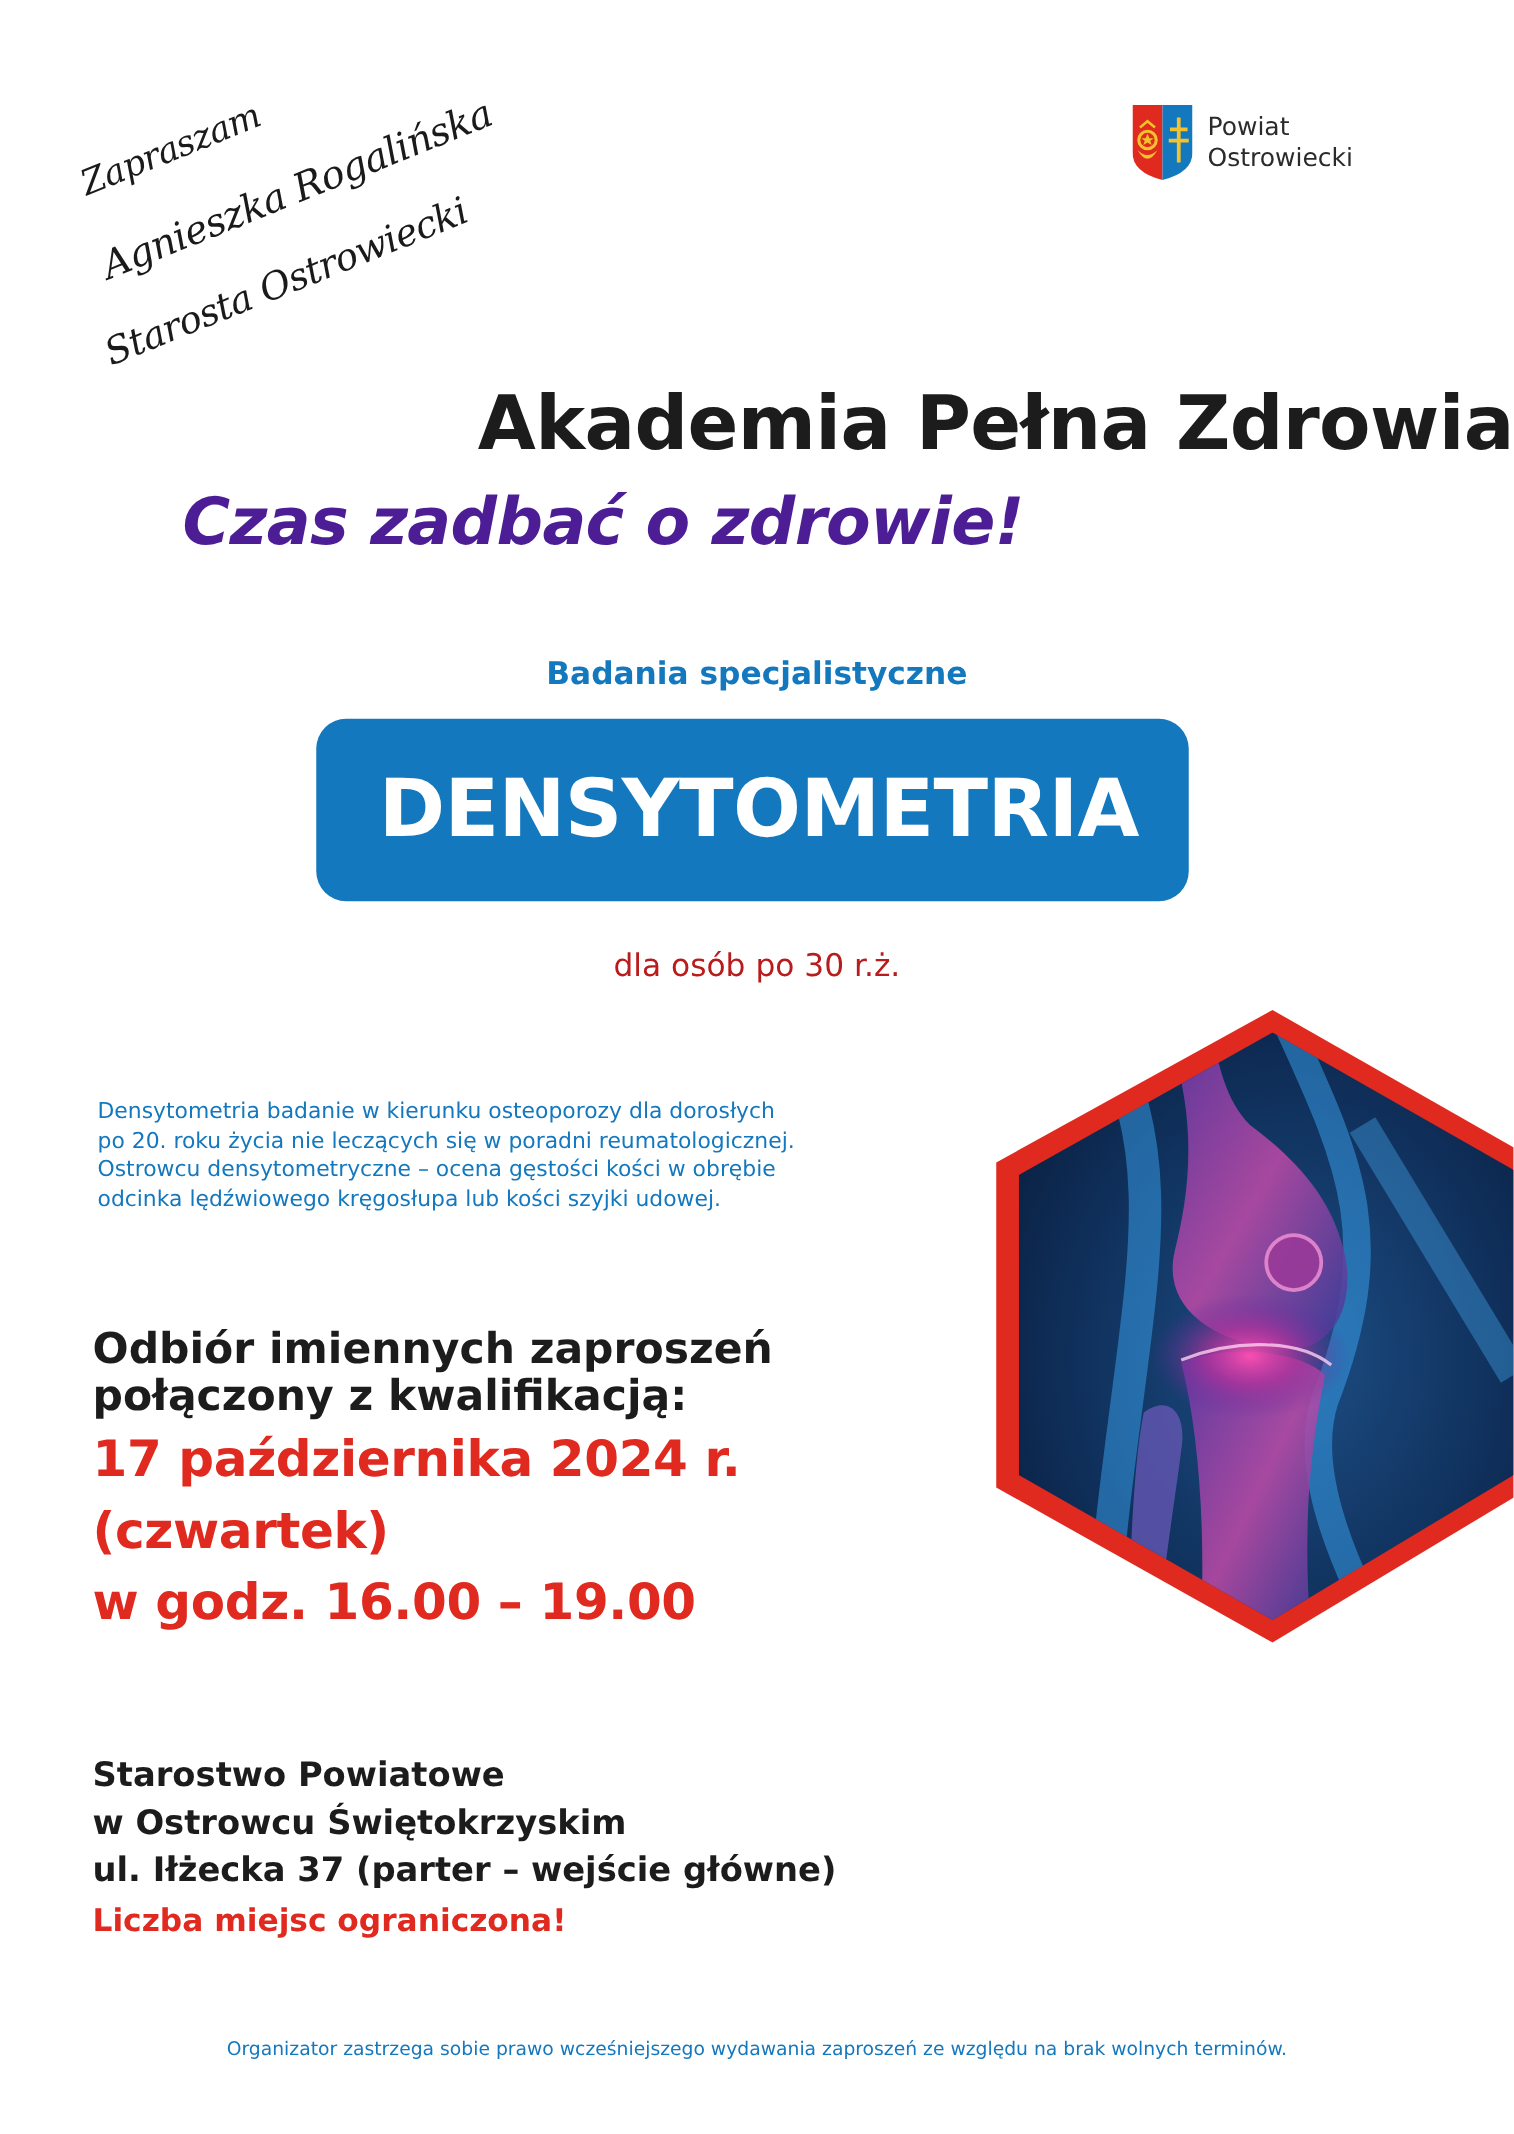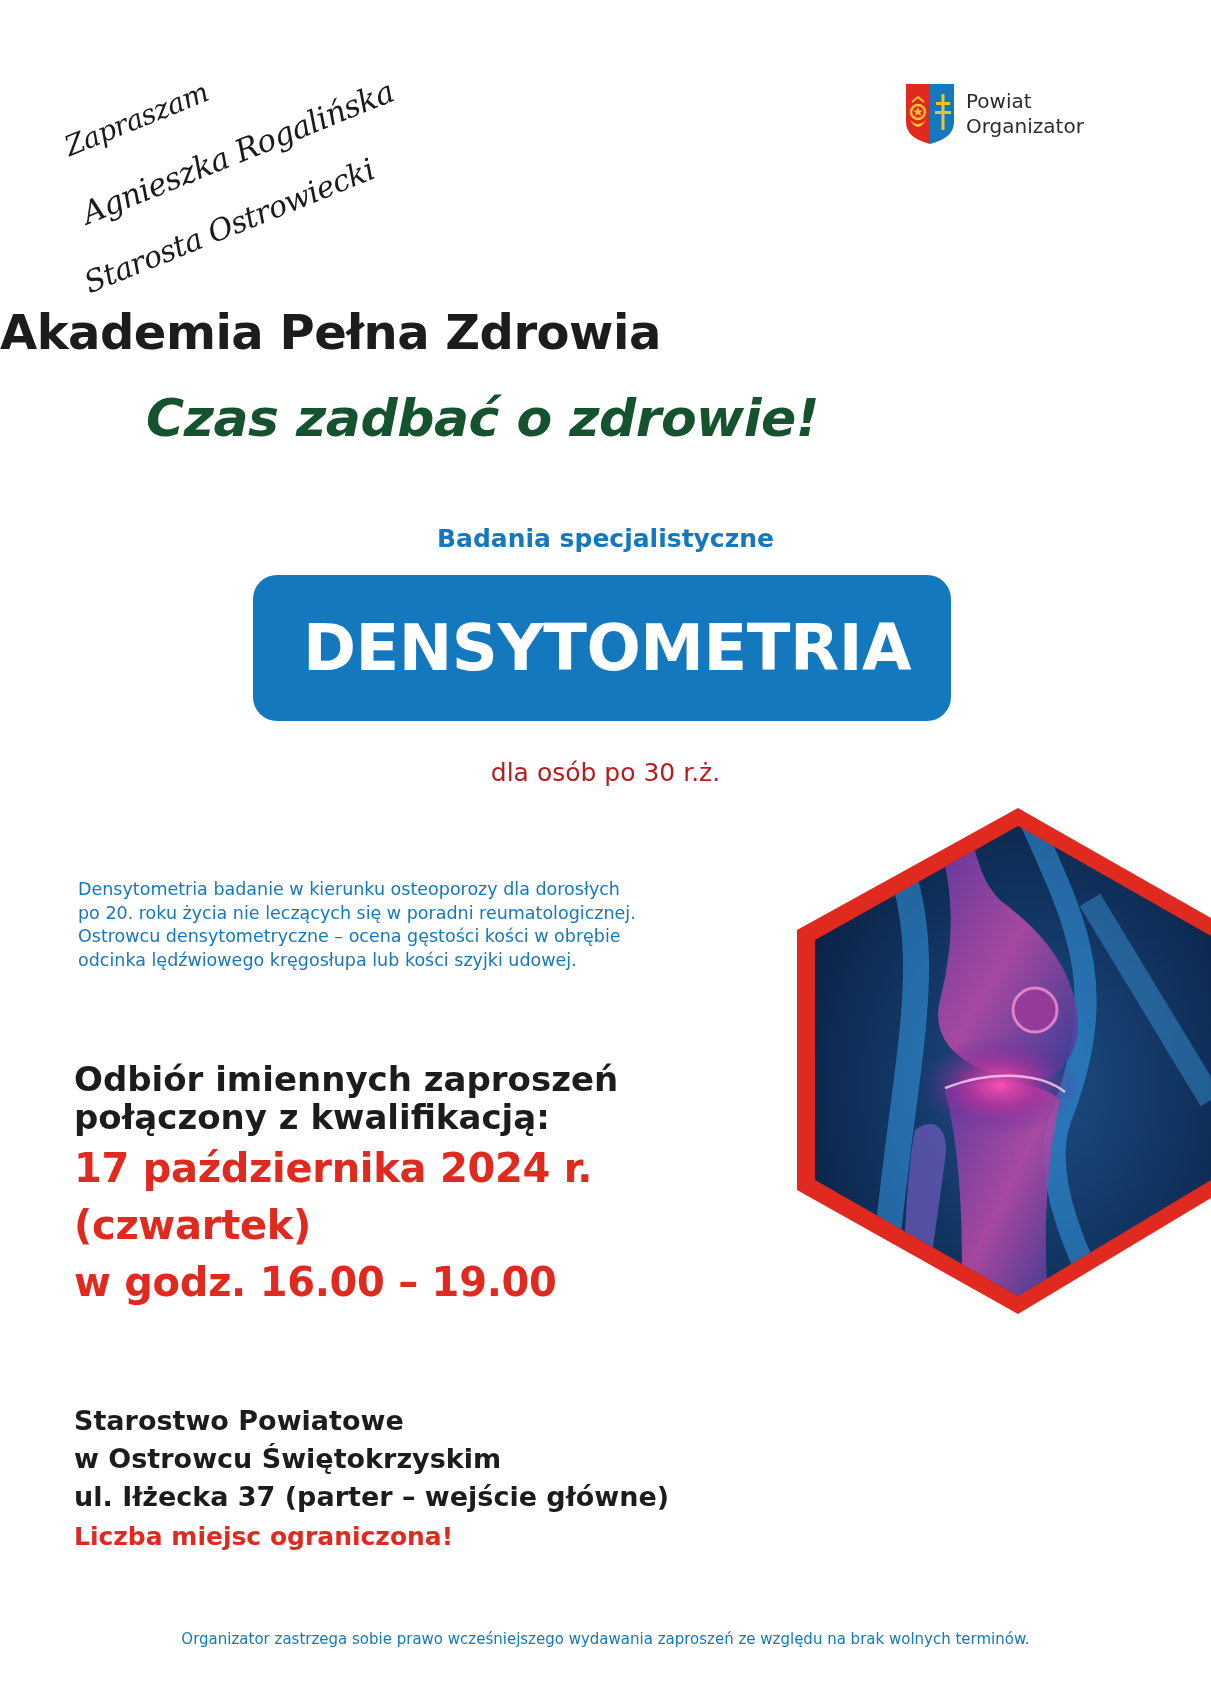--- a/index.html
+++ b/index.html
@@ -16,27 +16,27 @@
     color: #1a1a1a; font-size: 30px; white-space: nowrap; transform-origin: left bottom;
     letter-spacing: -0.5px;
   }
 
   
   .logo { left: 904px; top: 82px; display: flex; align-items: center; gap: 10px; justify-content: center; }
   .logo-text { font-family: "DejaVu Sans", sans-serif; font-size: 20px; line-height: 25px; color: #2b2b2b; }
 
   
   .title-main {
-    left: 0; width: 1211px; top: 304px; text-align: left;
-    font-family: "DejaVu Sans", sans-serif; font-weight: bold; font-size: 48px; color: #1c1c1c;
+    left: 0; width: 1211px; top: 304px; text-align: right;
+    font-family: "DejaVu Sans", sans-serif; font-weight: bold; font-size: 60px; color: #1c1c1c;
     letter-spacing: -0.5px;
   }
   .title-sub {
     left: 0; width: 965px; top: 388px; text-align: center;
-    font-family: "DejaVu Sans", sans-serif; font-weight: bold; font-style: italic; font-size: 52px; color: #14532d;
+    font-family: "DejaVu Sans", sans-serif; font-weight: bold; font-style: italic; font-size: 52px; color: #4c1d95;
     letter-spacing: -0.5px;
   }
   .kicker {
     left: 0; width: 1211px; top: 524px; text-align: center;
     font-weight: bold; font-size: 25px; color: #1478be;
   }
   .pill {
     left: 253px; top: 575px; width: 688px; height: 146px; border-radius: 24px;
     background: #1478be; display: flex; align-items: center; justify-content: center; padding-left: 10px;
   }
@@ -100,21 +100,21 @@
     <circle cx="14" cy="30" r="7" fill="none" stroke="#f2c12e" stroke-width="2.5"></circle>
     <polygon points="14,25 15.5,28.5 19,28.5 16.2,30.6 17.3,34 14,32 10.7,34 11.8,30.6 9,28.5 12.5,28.5" fill="#f2c12e"></polygon>
     <path d="M8 20 L14 15 L20 20" fill="none" stroke="#f2c12e" stroke-width="2"></path>
 
     <rect x="37.5" y="12" width="3" height="36" fill="#f2c12e"></rect>
     <rect x="32" y="20" width="14" height="3" fill="#f2c12e"></rect>
     <rect x="31" y="29" width="16" height="3" fill="#f2c12e"></rect>
   </svg>
   <div class="logo-text">
     <div>Powiat</div>
-    <div>Organizator</div>
+    <div>Ostrowiecki</div>
   </div>
 </div>
 
 <div class="abs title-main">Akademia Pełna Zdrowia</div>
 <div class="abs title-sub">Czas zadbać o zdrowie!</div>
 
 <div class="abs kicker">Badania specjalistyczne</div>
 <div class="abs pill">
   <span class="pill-text">DENSYTOMETRIA</span>
 </div>

